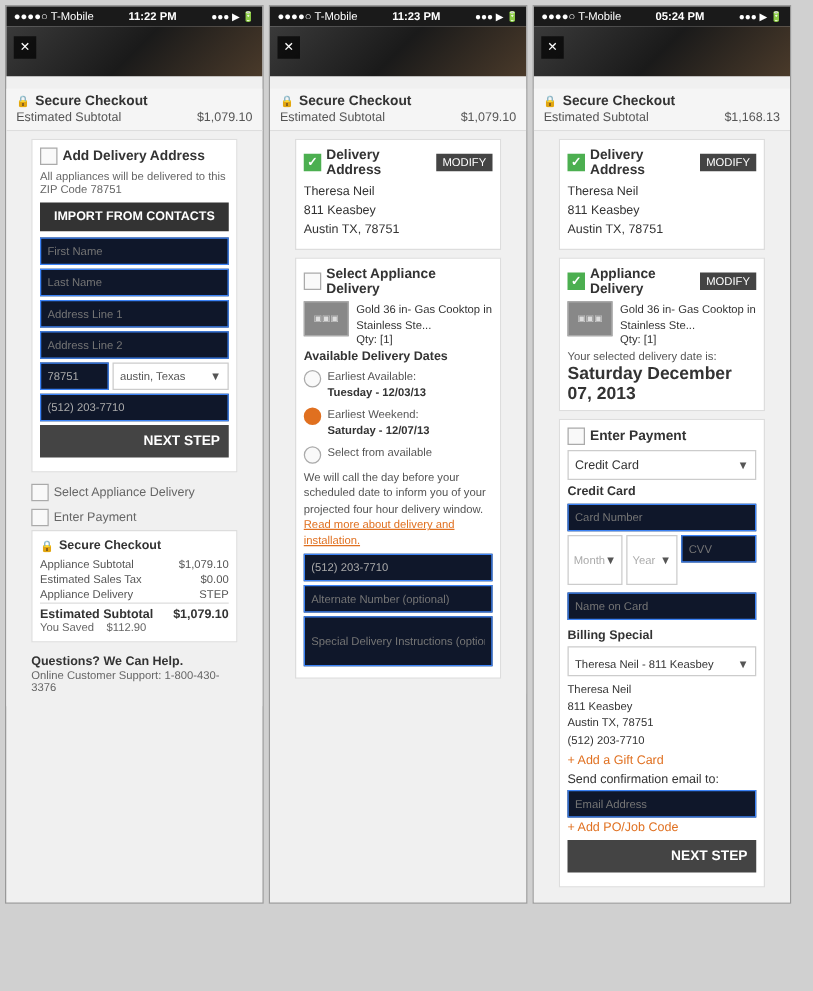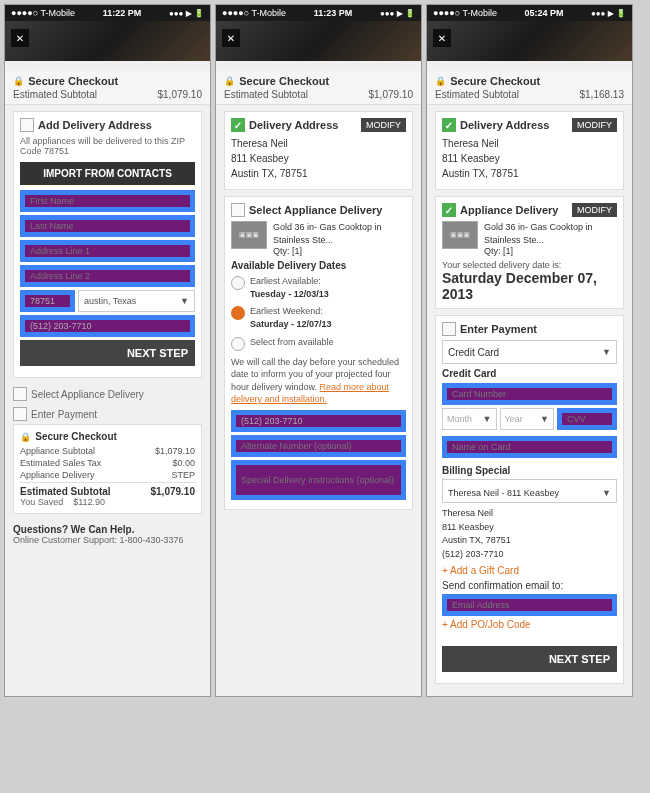--- a/index.html
+++ b/index.html
@@ -81,21 +81,21 @@
     }
     .lock-icon { font-size: 9px; color: #555; }
     .estimated-subtotal {
       display: flex;
       justify-content: space-between;
       font-size: 10px;
       color: #555;
       margin-top: 2px;
     }
     
-    .content { padding: 6px 8px; background: #f0f0f0; }
+    .content { padding: 6px 20px; background: #f0f0f0; }
     
     .section {
       background: white;
       border: 1px solid #ddd;
       margin-bottom: 6px;
       padding: 6px;
     }
     .section-header {
       display: flex;
       align-items: center;
@@ -147,22 +147,22 @@
       font-weight: bold;
       padding: 6px;
       width: 100%;
       border: none;
       cursor: pointer;
       margin-bottom: 5px;
       text-align: center;
     }
     .form-input {
       width: 100%;
-      border: 5px solid #3b82f6;
-      background: #701a75;
+      border: 1px solid #3b82f6;
+      background: #0f172a;
       padding: 4px 5px;
       font-size: 9px;
       color: #aaa;
       margin-bottom: 3px;
       height: 22px;
     }
     .form-row {
       display: flex;
       gap: 3px;
       margin-bottom: 3px;
@@ -335,21 +335,21 @@
       gap: 3px;
       margin-bottom: 3px;
     }
     .month-select, .year-select {
       flex: 1;
       border: 1px solid #ccc;
       background: white;
       padding: 2px 4px;
       font-size: 9px;
       color: #aaa;
-      height: 22px;
+      height: 40px;
       display: flex;
       justify-content: space-between;
       align-items: center;
     }
     .cvv-input { width: 60px; flex-shrink: 0; }
     .billing-title {
       font-size: 10px;
       font-weight: bold;
       color: #333;
       margin-bottom: 3px;
@@ -383,21 +383,21 @@
       gap: 2px;
     }
     .confirmation-label {
       font-size: 10px;
       color: #333;
       margin-bottom: 3px;
     }
     .add-po-code {
       color: #e07020;
       font-size: 10px;
-      margin-bottom: 16px;
+      margin-bottom: 4px;
       display: flex;
       align-items: center;
       gap: 2px;
     }
     .dropdown-arrow { font-size: 9px; color: #555; }
   </style>
 </head>
 <body>
 
 <div class="screens-container">

